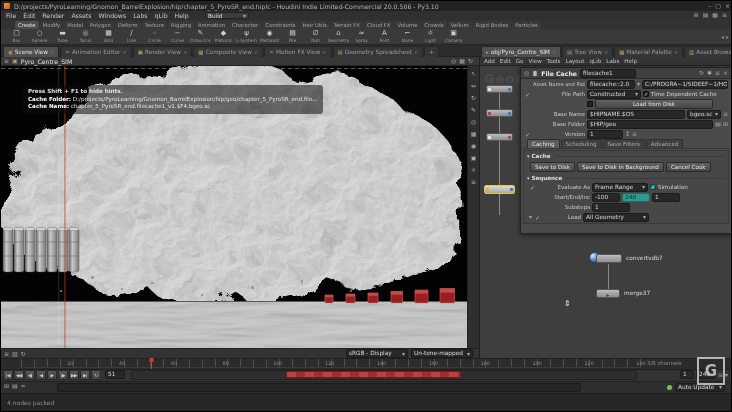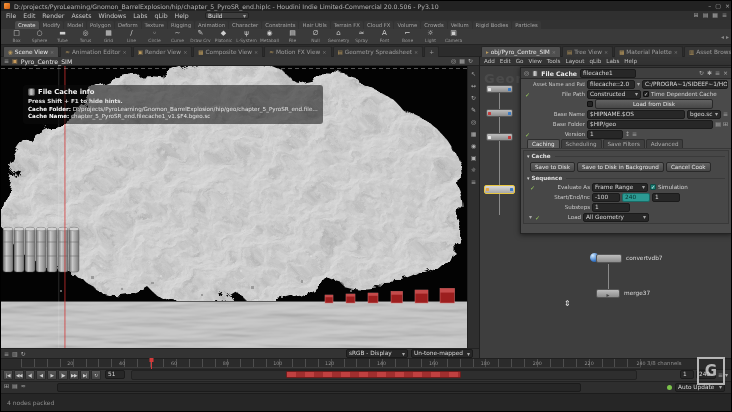--- a/index.html
+++ b/index.html
@@ -419,24 +419,20 @@
           <rect x="439" y="222.5" width="14.5" height="14.5" fill="#9c1e1e" stroke="#d97c7c" stroke-width="0.5"></rect>
           <rect x="439" y="222.5" width="14.5" height="4.0600000000000005" fill="#c44b4b"></rect>
         </g>
       <rect x="57.5" y="0" width="0.7" height="282" fill="rgba(255,255,255,0.22)"></rect>
       <rect x="63.5" y="0" width="0.9" height="282" fill="rgba(210,50,50,0.85)"></rect>
       <line x1="0" y1="2.5" x2="466" y2="2.5" stroke="#ddd" stroke-width="0.7" stroke-dasharray="4 3" opacity="0.55"></line>
     </svg>
   </div>
 
   <div id="vp-info">
-    <div class="hd">
-      <span class="bicon"></span>
-      <span class="ht">File Cache info</span>
-    </div>
     <div class="ln" style="font-weight:bold">Press Shift + F1 to hide hints.</div>
     <div class="ln"><b>Cache Folder:</b> <span>D:/projects/PyroLearning/Gnomon_BarrelExplosion/hip/geo/chapter_5_PyroSR_end.filecache1_v1</span></div>
     <div class="ln"><b>Cache Name:</b> <span>chapter_5_PyroSR_end.filecache1_v1.$F4.bgeo.sc</span></div>
   </div>
 
   <div id="vp-toolbar" class="abs">
       <span class="vpt">↖</span>
       <span class="vpt">↔</span>
       <span class="vpt">↻</span>
       <span class="vpt">✎</span>

